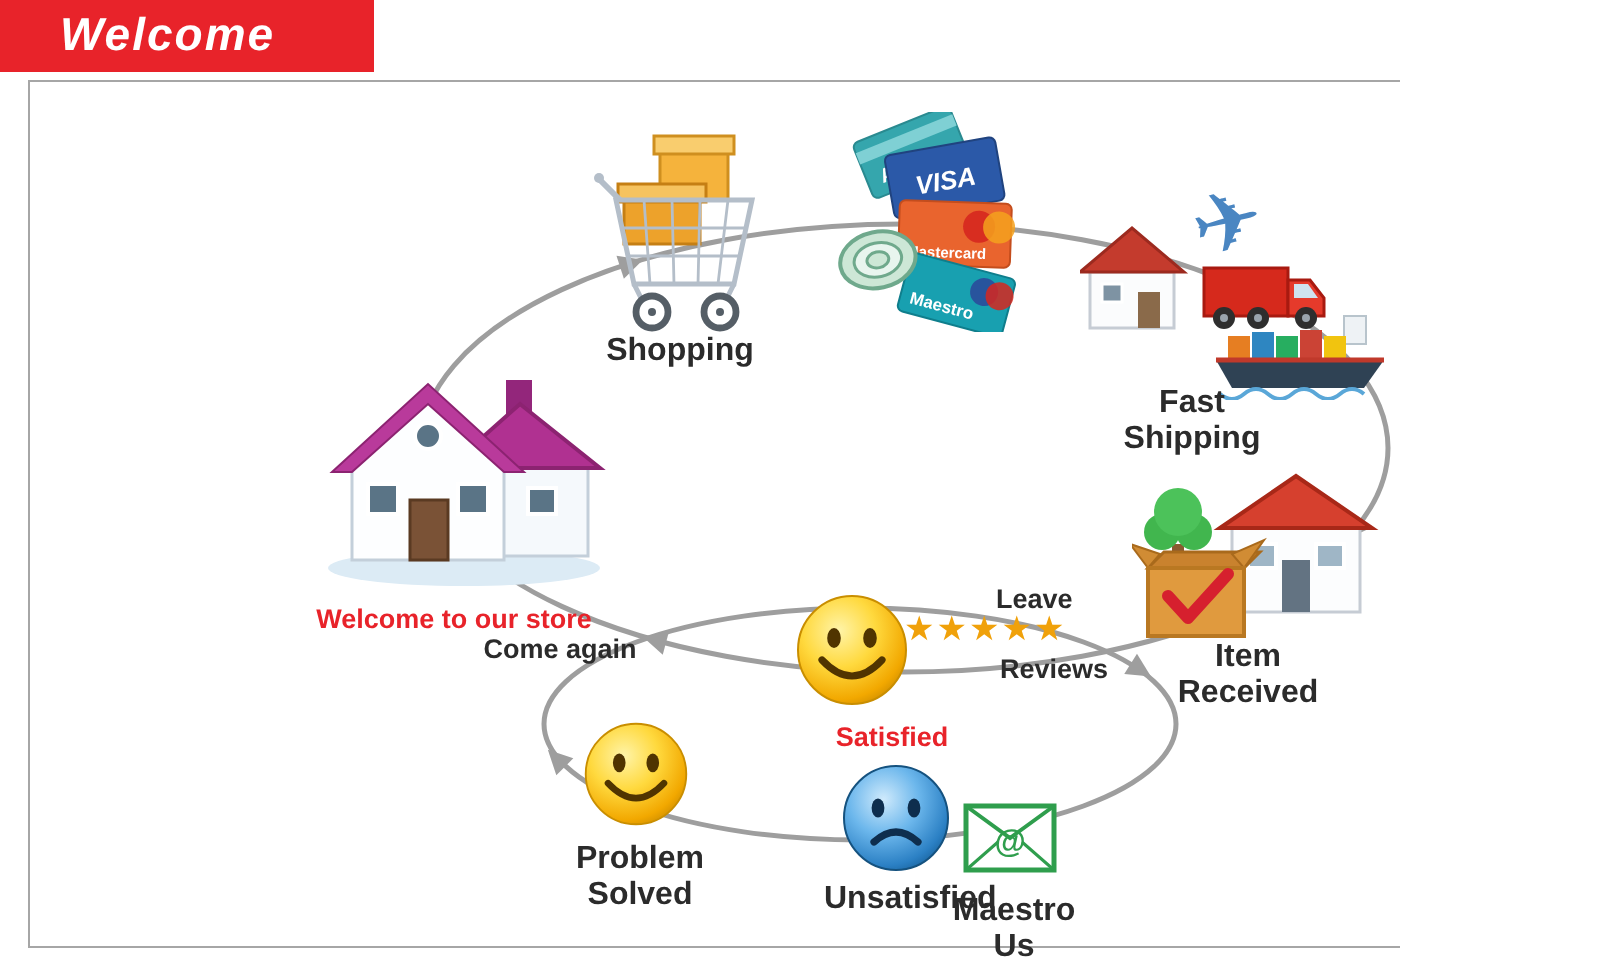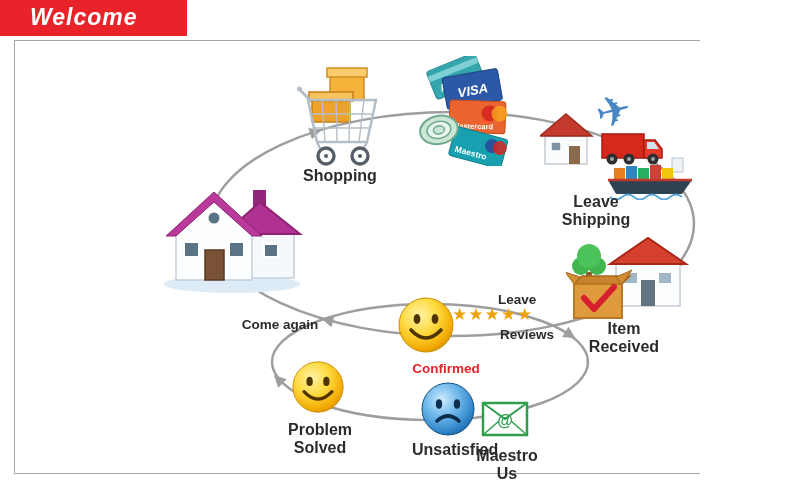--- a/index.html
+++ b/index.html
@@ -220,24 +220,25 @@
   </svg>
 
   <svg class="icon" style="left:480px;top:395px" width="50" height="44" viewBox="0 0 50 44">
     <rect x="3" y="8" width="44" height="32" fill="#ffffff" stroke="#2f9e4d" stroke-width="2.5"></rect>
     <path d="M3,8 L25,24 L47,8" fill="none" stroke="#2f9e4d" stroke-width="2"></path>
     <path d="M3,40 L19,26 M47,40 L31,26" fill="none" stroke="#2f9e4d" stroke-width="1.5"></path>
     <text x="25" y="31" text-anchor="middle" font-size="16" font-weight="bold" fill="#2f9e4d">@</text>
   </svg>
 
   <div class="lbl" style="left:300px;top:167px;width:80px">Shopping</div>
-  <div class="lbl" style="left:548px;top:193px;width:96px">Leave Shipping</div>
+  <div class="lbl" style="left:548px;top:193px;width:96px">Fast Shipping</div>
   <div class="lbl" style="left:576px;top:320px;width:96px">Item Received</div>
   <div class="lbl big left" style="left:462px;top:292px;width:60px">Leave</div>
   <div class="stars" style="left:452px;top:306px">★★★★★</div>
   <div class="lbl big left" style="left:464px;top:327px;width:70px">Reviews</div>
-  <div class="lbl big red" style="left:408px;top:361px;width:76px">Confirmed</div>
+  <div class="lbl big red" style="left:408px;top:361px;width:76px">Satisfied</div>
   <div class="lbl" style="left:412px;top:441px;width:76px">Unsatisfied</div>
   <div class="lbl" style="left:474px;top:447px;width:66px">Maestro Us</div>
   <div class="lbl" style="left:270px;top:421px;width:100px">Problem Solved</div>
   <div class="lbl big" style="left:240px;top:317px;width:80px">Come again</div>
+  <div class="lbl big red" style="left:142px;top:302px;width:170px">Welcome to our store</div>
 
 </div>
 
 </body></html>

